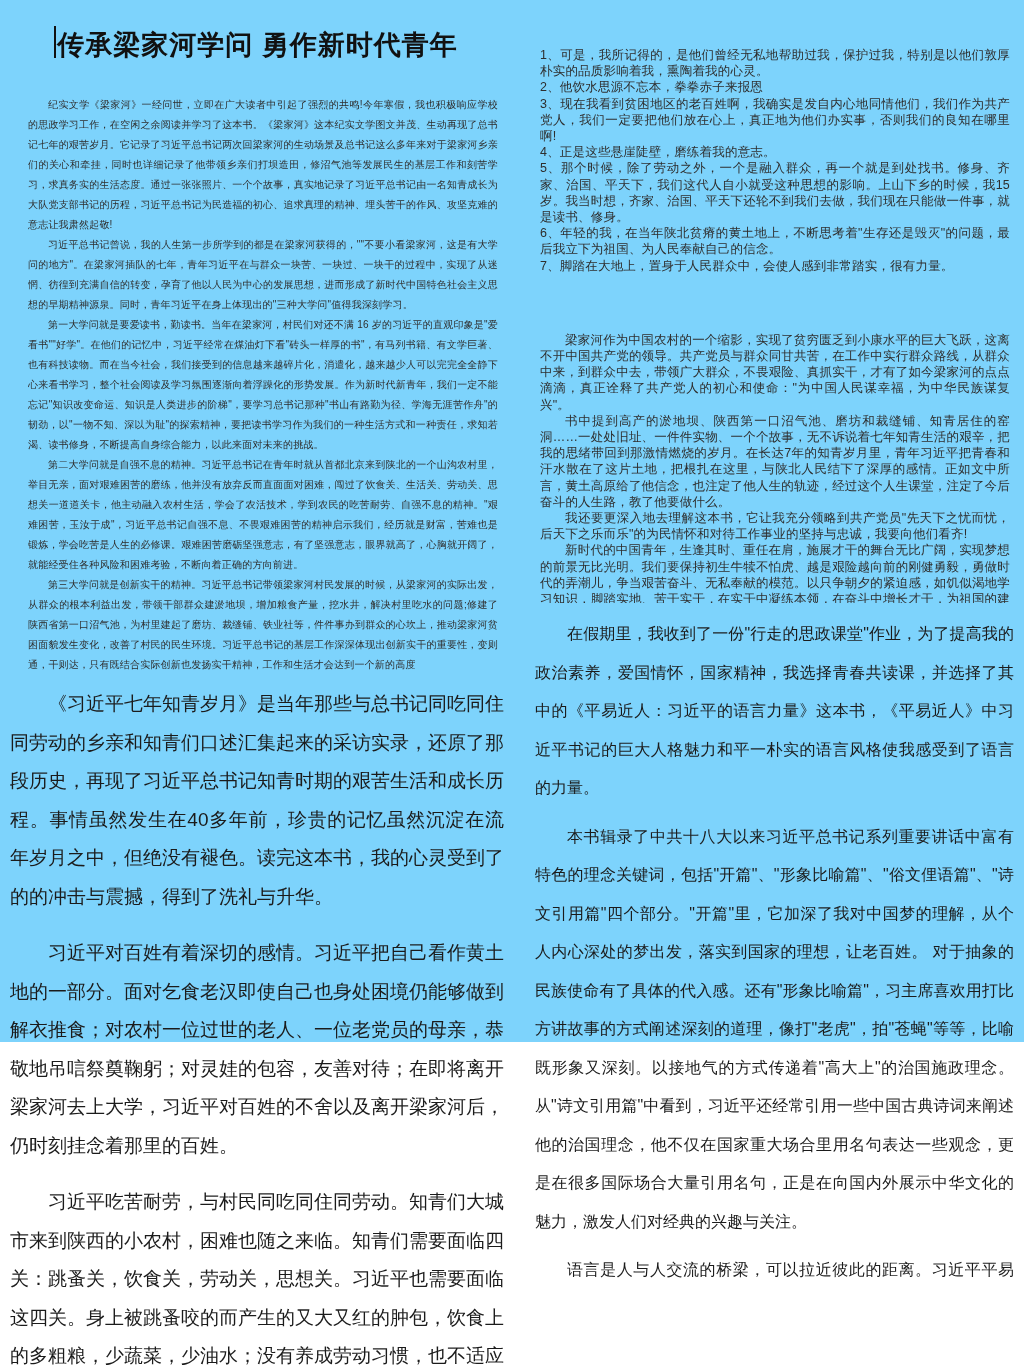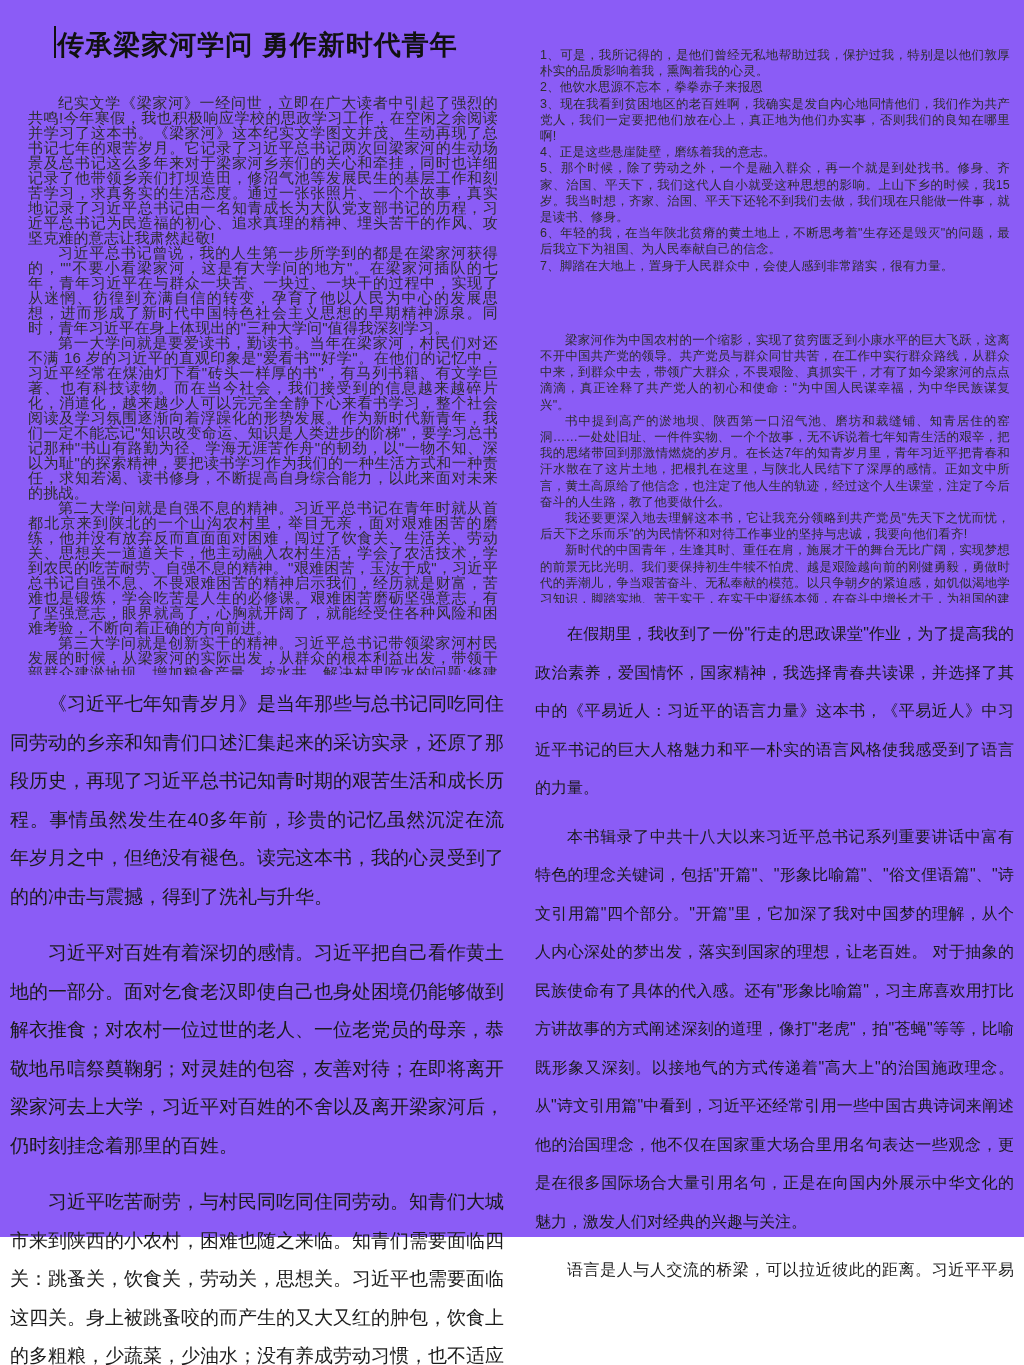--- a/index.html
+++ b/index.html
@@ -3,23 +3,23 @@
 <meta charset="utf-8">
 <style>
   * { margin: 0; padding: 0; box-sizing: border-box; }
   html, body { width: 1024px; height: 1365px; overflow: hidden; }
   body {
     background: #ffffff;
     color: #222222;
     font-family: "Liberation Sans", "DejaVu Sans", sans-serif;
   }
   .page {
-    width: 1024px; height: 1237px;
+    width: 1024px; height: 1042px;
     display: flex;
-    background: #8b5cf6;
+    background: #7dd3fc;
   }
   .col { width: 512px; height: 1365px; overflow: hidden; }
 
   
   .left-title {
     margin-top: 26px;
     text-align: center;
     font-size: 27px;
     font-weight: bold;
     color: #111111;
@@ -30,22 +30,22 @@
     display: inline-block;
     width: 2px; height: 32px;
     background: #111;
     vertical-align: -4px;
     margin-right: 1px;
   }
   .left-small {
     margin: 32px 14px 9px 28px;
     height: 580px;
     overflow: hidden;
-    font-size: 15px;
-    line-height: 15px;
+    font-size: 10px;
+    line-height: 20px;
     text-align: justify;
     color: #2e2e2e;
     letter-spacing: 0.2px;
   }
   .left-small p { text-indent: 2em; }
   .left-big {
     margin: 10px 8px 0 10px;
     height: 690px;
     overflow: hidden;
     font-size: 19px;

